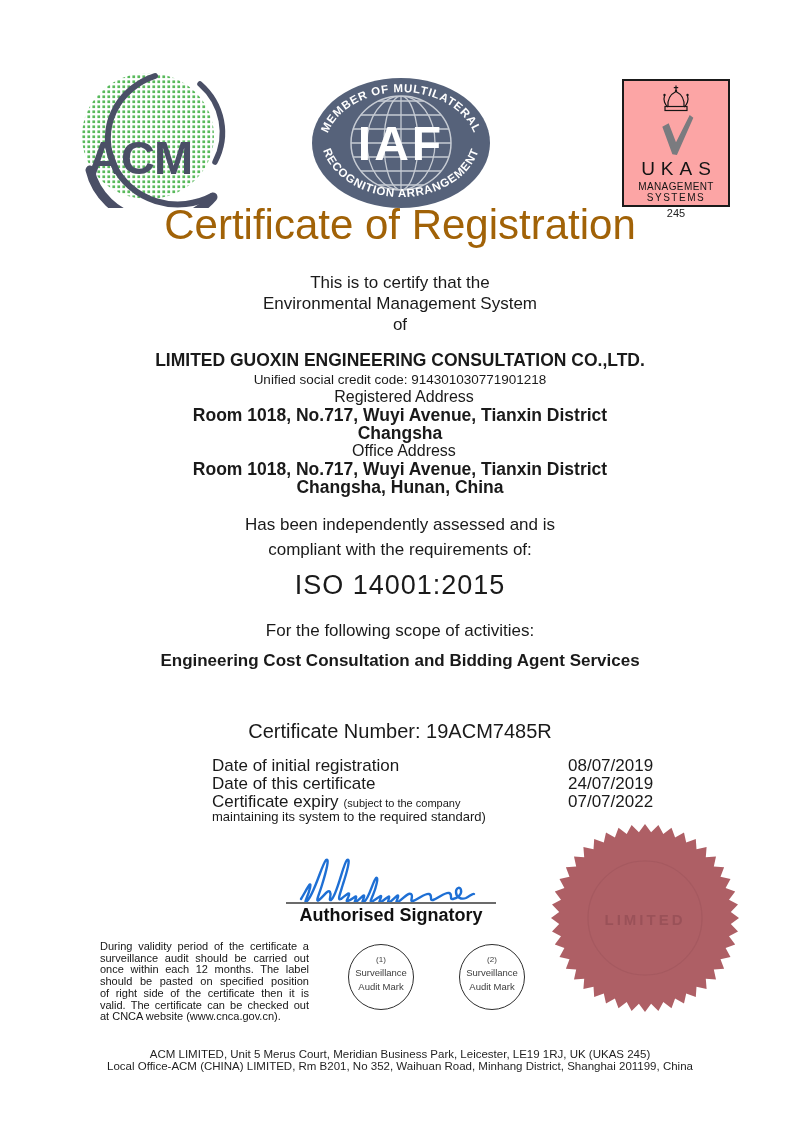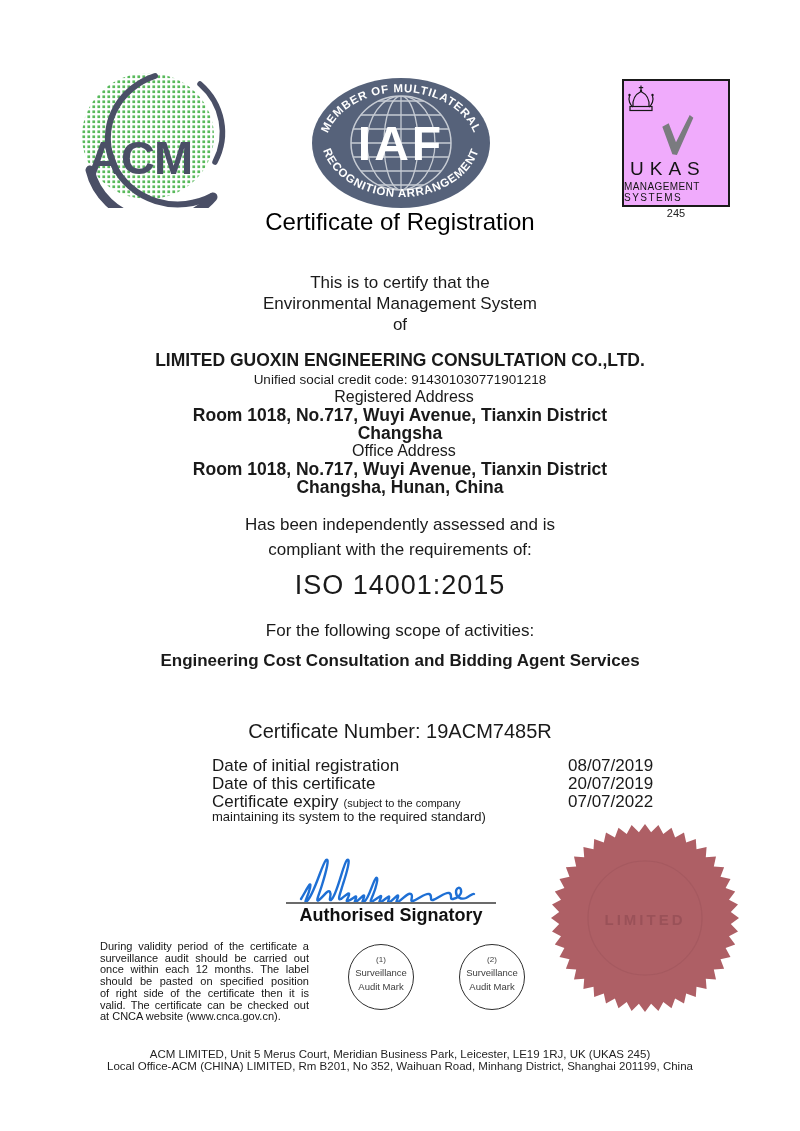--- a/index.html
+++ b/index.html
@@ -1,21 +1,21 @@
 <!DOCTYPE html>
 <html><head>
 <meta charset="utf-8">
 <style>
   html,body{margin:0;padding:0;background:#ffffff;}
   .page{position:relative;width:800px;height:1131px;background:#ffffff;
         font-family:"Liberation Sans",sans-serif;color:#1a1a1a;overflow:hidden;}
   .abs{position:absolute;}
   .ctr{left:0;width:100%;text-align:center;}
 
-  .title{top:208px;font-size:24px;letter-spacing:0;color:#000000;}
+  .title{top:201px;font-size:42px;letter-spacing:0;color:#a16207;}
   .intro{top:272px;font-size:17px;line-height:21px;}
   .company{top:350px;font-size:16px;}
   .co-name{font-size:17.5px;font-weight:bold;line-height:21px;}
   .co-code{font-size:13.5px;line-height:17px;}
   .co-label{font-size:16px;line-height:18px;padding-left:8px;}
   .co-addr{font-size:17.5px;font-weight:bold;line-height:18px;}
   .assessment{top:512px;font-size:17px;line-height:25px;}
   .standard{top:570px;font-size:27px;letter-spacing:1px;}
   .scope-label{top:621px;font-size:17px;}
   .scope-text{top:651px;font-size:17px;font-weight:bold;}
@@ -35,21 +35,21 @@
   .vline{text-align:justify;text-align-last:justify;}
 
   .audit{width:64px;height:64px;border:1.5px solid #2e2e2e;border-radius:50%;
          text-align:center;color:#3d3d3d;background:#fff;}
   .audit .n{font-size:8px;margin-top:10px;}
   .audit .t{font-size:9.5px;margin-top:3px;}
 
   .footer{top:1048px;font-size:11.5px;line-height:12.2px;color:#1f1f1f;}
 
   .ukas-box{left:622px;top:79px;width:104px;height:124px;border:2px solid #1a1a1a;
-            text-align:left;background:#f0abfc;}
+            text-align:center;background:#fca5a5;}
   .ukas-name{font-size:19px;letter-spacing:6px;padding-left:6px;margin-top:2px;color:#141414;}
   .ukas-l2{font-size:10px;letter-spacing:0.4px;margin-top:1px;color:#141414;}
   .ukas-l3{font-size:10px;letter-spacing:1.5px;color:#141414;}
   .ukas-num{left:622px;top:207px;width:108px;text-align:center;font-size:11px;color:#222;}
 </style>
 </head>
 <body>
 
 <div class="page">
 
@@ -156,21 +156,21 @@
     <span>19ACM7485R</span>
   </div>
 
   <div class="abs dates">
     <div class="drow" style="top:0">
       <span class="dlabel">Date of initial registration</span>
       <span class="dvalue">08/07/2019</span>
     </div>
     <div class="drow" style="top:18px">
       <span class="dlabel">Date of this certificate</span>
-      <span class="dvalue">20/07/2019</span>
+      <span class="dvalue">24/07/2019</span>
     </div>
     <div class="drow" style="top:36px">
       <span class="dlabel"><span>Certificate expiry</span><span class="dnote">(subject to the company</span></span>
       <span class="dvalue">07/07/2022</span>
     </div>
     <div class="dnote2">maintaining its system to the required standard)</div>
   </div>
 
   <svg class="abs" style="left:295px;top:850px" width="185" height="58" viewBox="0 0 185 58">
     <path fill="none" stroke-width="2.4" stroke-linecap="round" stroke-linejoin="round" d="M6,49 C11,41 17,28 15,38 C13,47 8,54 12,51 C19,45 27,14 31,10 C35,7 31,22 27,35

